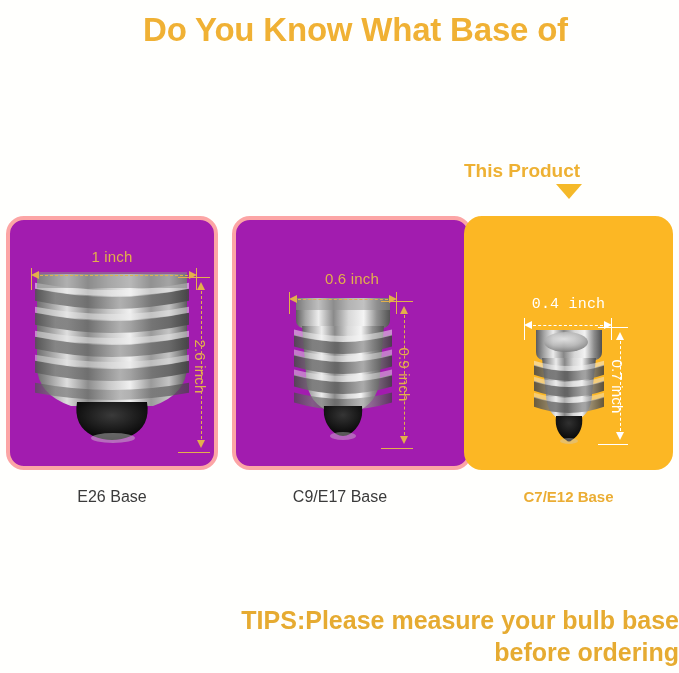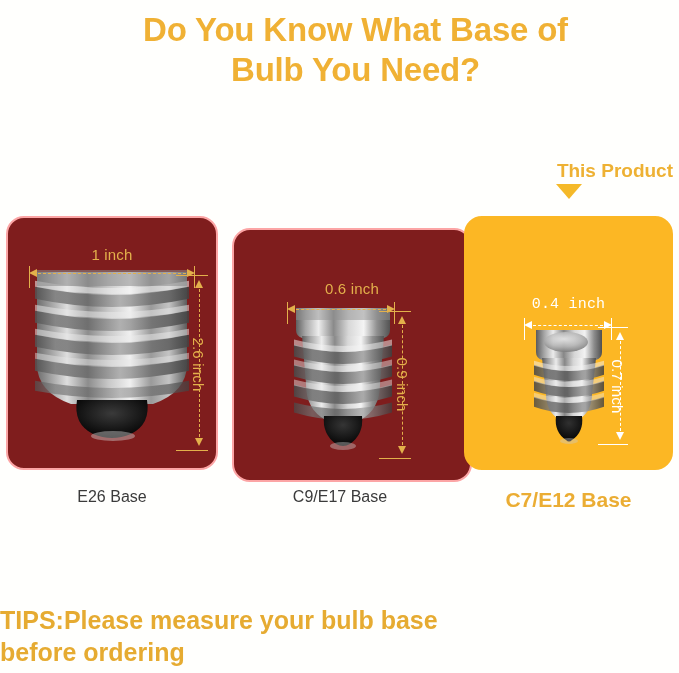--- a/index.html
+++ b/index.html
@@ -22,21 +22,21 @@
     line-height:40px;
     letter-spacing:-0.2px;
   }
   .title-line{display:block;margin-left:32px;}
 
   
   .callout{
     position:absolute;
     left:464px; width:209px;
     top:160px;
-    text-align:right;
+    text-align:left;
   }
   .callout-text{
     color:#eeb133;
     font-weight:bold;
     font-size:19px;
     line-height:22px;
     display:block;
   }
   .callout-arrow{
     display:block;
@@ -52,29 +52,29 @@
     position:absolute;
     top:216px; left:0; width:679px; height:256px;
   }
   .card{
     position:absolute;
     top:0; height:254px;
     border-radius:18px;
     box-sizing:border-box;
   }
   .card--outline{
-    border:2px solid #fca5a5;
-    background:#7f1d1d;
+    border:4px solid #fca5a5;
+    background:#a21caf;
   }
   .card--filled{
     border:2px solid #fcb724;
     background:#fcb724;
   }
   #card-1{ left:6px;  width:212px; }
-  #card-2{ left:232px; width:240px;margin-top:12px; }
+  #card-2{ left:232px; width:240px; }
   #card-3{ left:464px; width:209px; }
 
   
   .bulb{
     position:absolute;
     left:50%;
     transform:translateX(-50%);
   }
 
   
@@ -148,45 +148,44 @@
   .base-label{
     position:absolute;
     top:488px;
     text-align:center;
     font-size:16px;
     color:#3b3b3b;
   }
   .base-label--active{
     color:#ebad33;
     font-weight:bold;
-    font-size:21px;
+    font-size:15px;
   }
   #label-1{ left:6px;  width:212px; }
   #label-2{ left:232px; width:216px; }
   #label-3{ left:464px; width:209px; }
 
   
   .tips{
     position:absolute;
     left:0;right:0;
     top:604px;
-    text-align:left;
+    text-align:right;
     color:#e6ab31;
     font-weight:bold;
     font-size:25px;
     line-height:32px;
   }
   .tips-line{display:block;}
 </style>
 </head>
 <body>
 
 <div class="title">
   <span class="title-line">Do You Know What Base of</span>
-  <span class="title-line">Bulb You Need?</span>
 </div>
 
 <div class="callout">
   <span class="callout-text">This Product</span>
   <span class="callout-arrow"></span>
 </div>
 
 <div class="cards">
 
   <div class="card card--outline" id="card-1">

